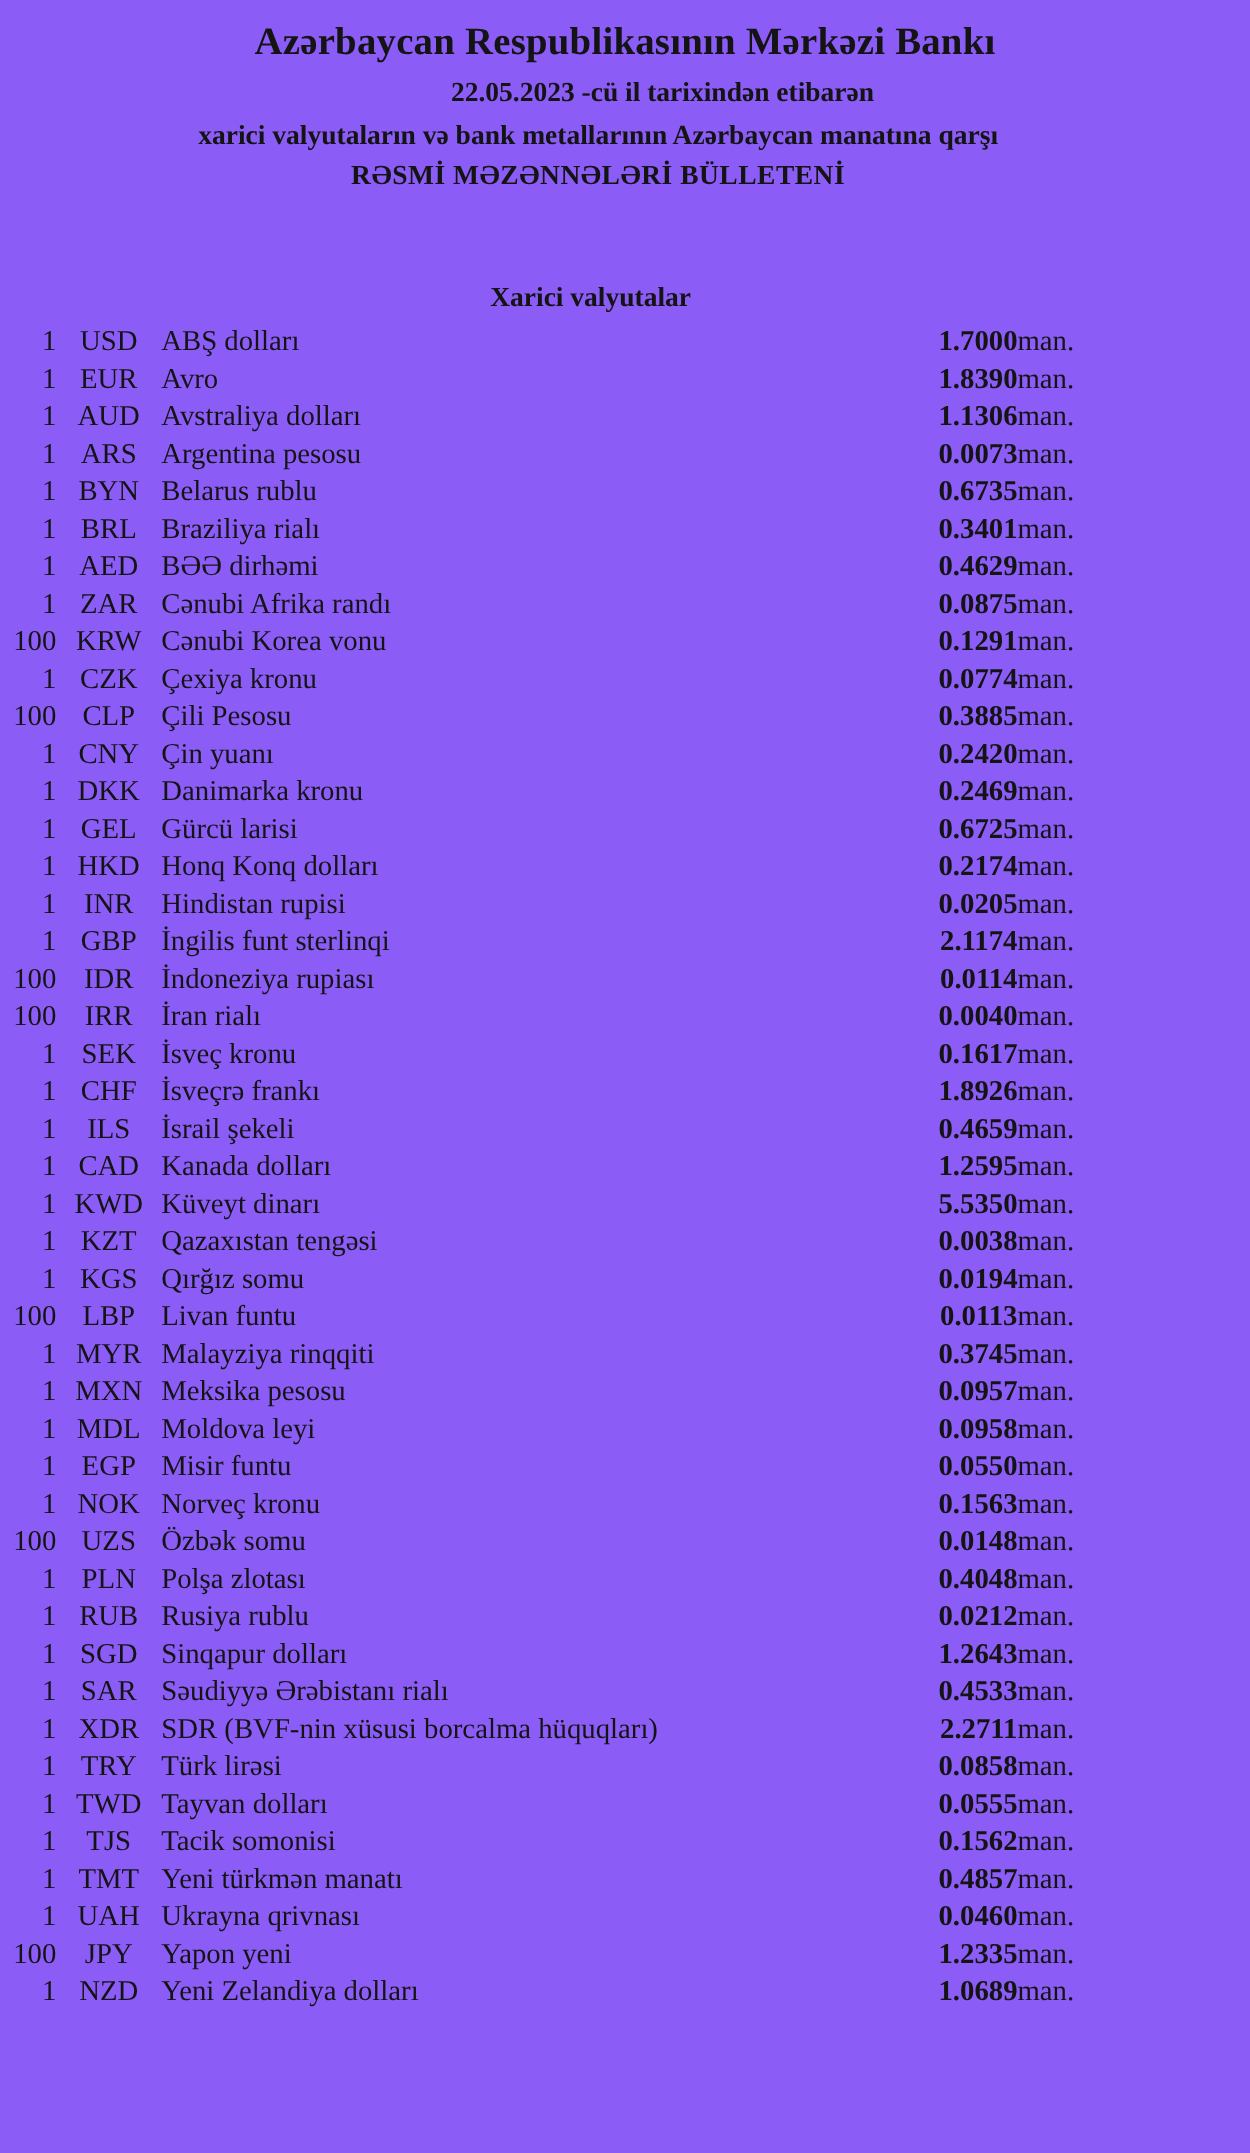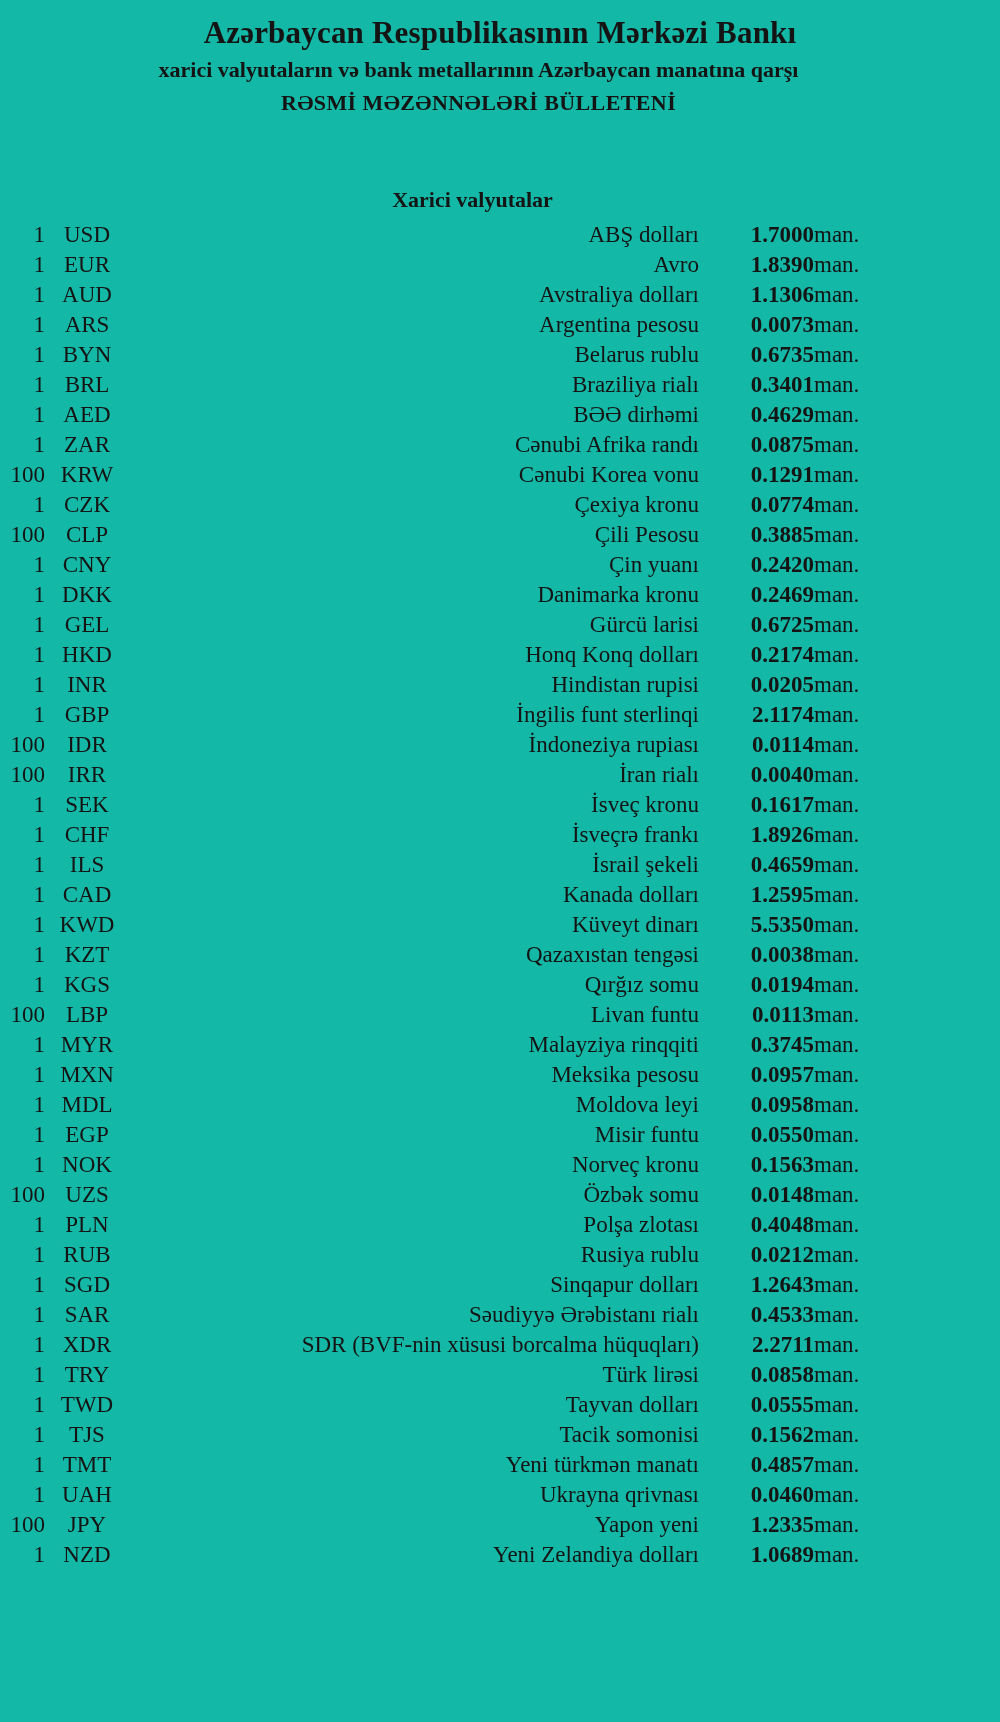--- a/index.html
+++ b/index.html
@@ -7,21 +7,21 @@
     padding: 0;
     background: #ffffff;
     color: #141414;
     font-family: "Liberation Serif", "DejaVu Serif", serif;
   }
   .page {
     position: relative;
     width: 1000px;
     height: 1722px;
     margin: 0 auto;
-    background: #14b8a6;
+    background: #8b5cf6;
     overflow: hidden;
   }
   .doc-header { text-align: center; }
   .bank-title {
     margin: 14px 0 0 0;
     font-size: 31px;
     font-weight: bold;
     letter-spacing: 0.2px;
     line-height: 1.2;
   }
@@ -50,30 +50,31 @@
   table.rates td {
     height: 30px;
     padding: 0;
     font-size: 23px;
     line-height: 30px;
     white-space: nowrap;
     overflow: visible;
   }
   td.qty  { width: 45px;  text-align: right; }
   td.code { width: 84px;  text-align: center; margin-top: 48px; }
-  td.name { padding-left: 10px; text-align: right; }
+  td.name { padding-left: 10px; text-align: left; }
   td.rate { width: 115px; text-align: right; font-weight: bold; }
   td.unit { width: 66px;  text-align: left; }
 </style>
 </head>
 <body>
 
 <div class="page">
   <div class="doc-header">
     <h1 class="bank-title">Azərbaycan Respublikasının Mərkəzi Bankı</h1>
+    <div class="sub-line date-line">22.05.2023 -cü il tarixindən etibarən</div>
     <div class="sub-line scope-line">xarici valyutaların və bank metallarının Azərbaycan manatına qarşı</div>
     <div class="sub-line bulletin-line">RƏSMİ MƏZƏNNƏLƏRİ BÜLLETENİ</div>
   </div>
 
   <div class="section-title">Xarici valyutalar</div>
 
   <table class="rates">
     <tbody>
   <tr>
     <td class="qty">1</td>

